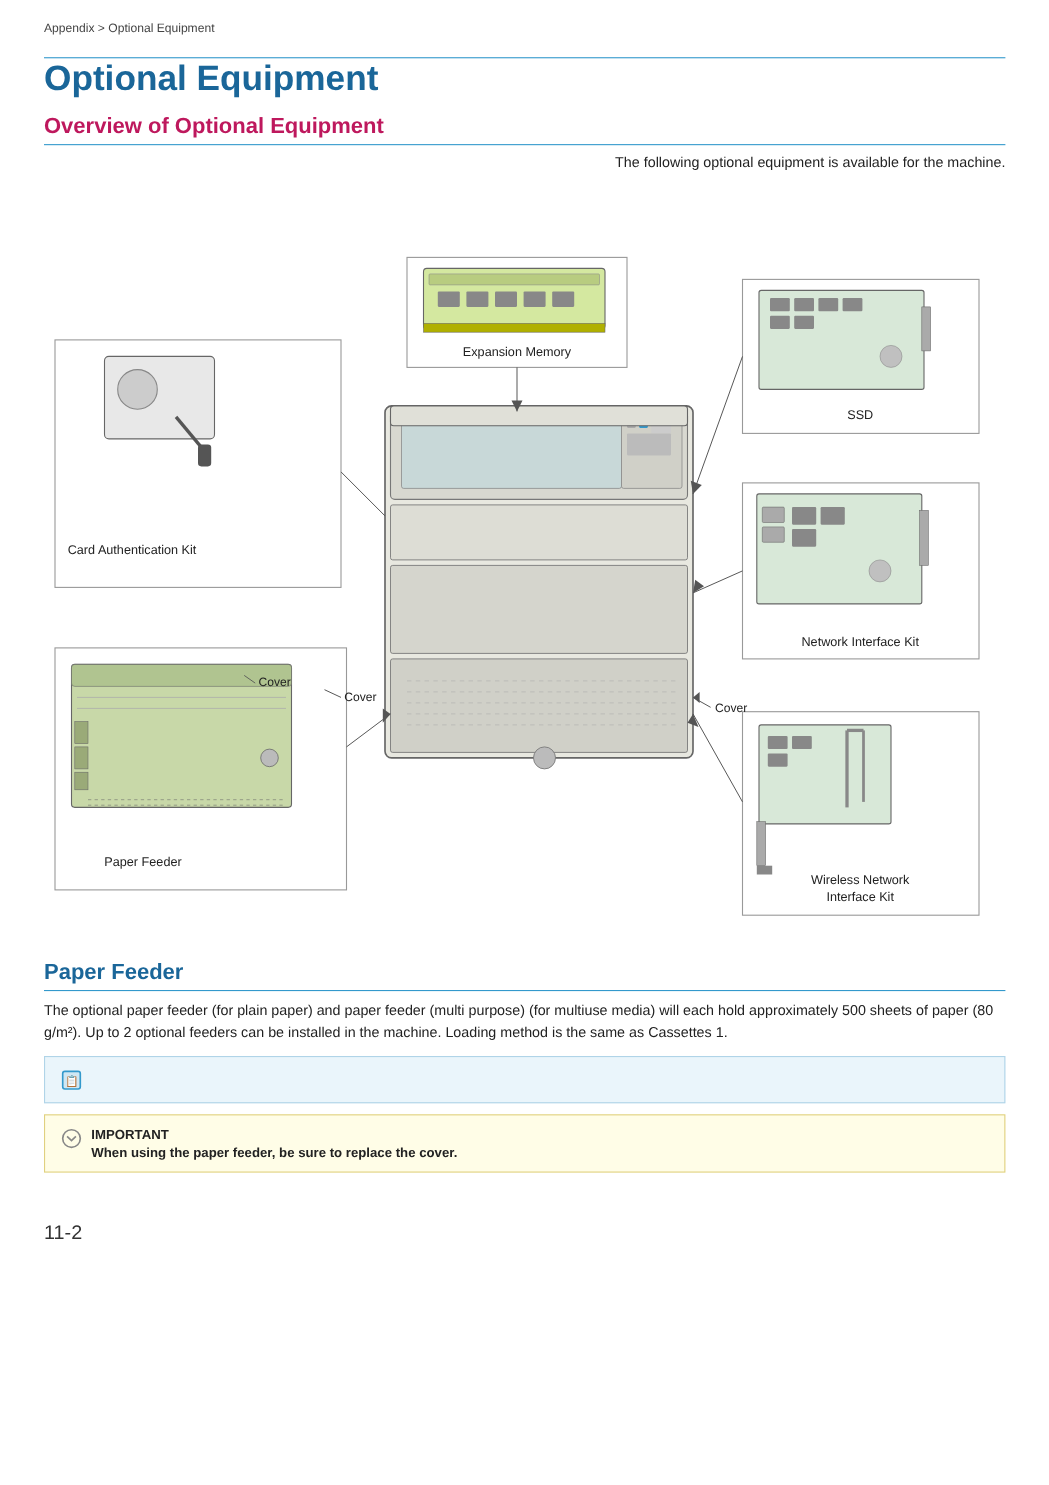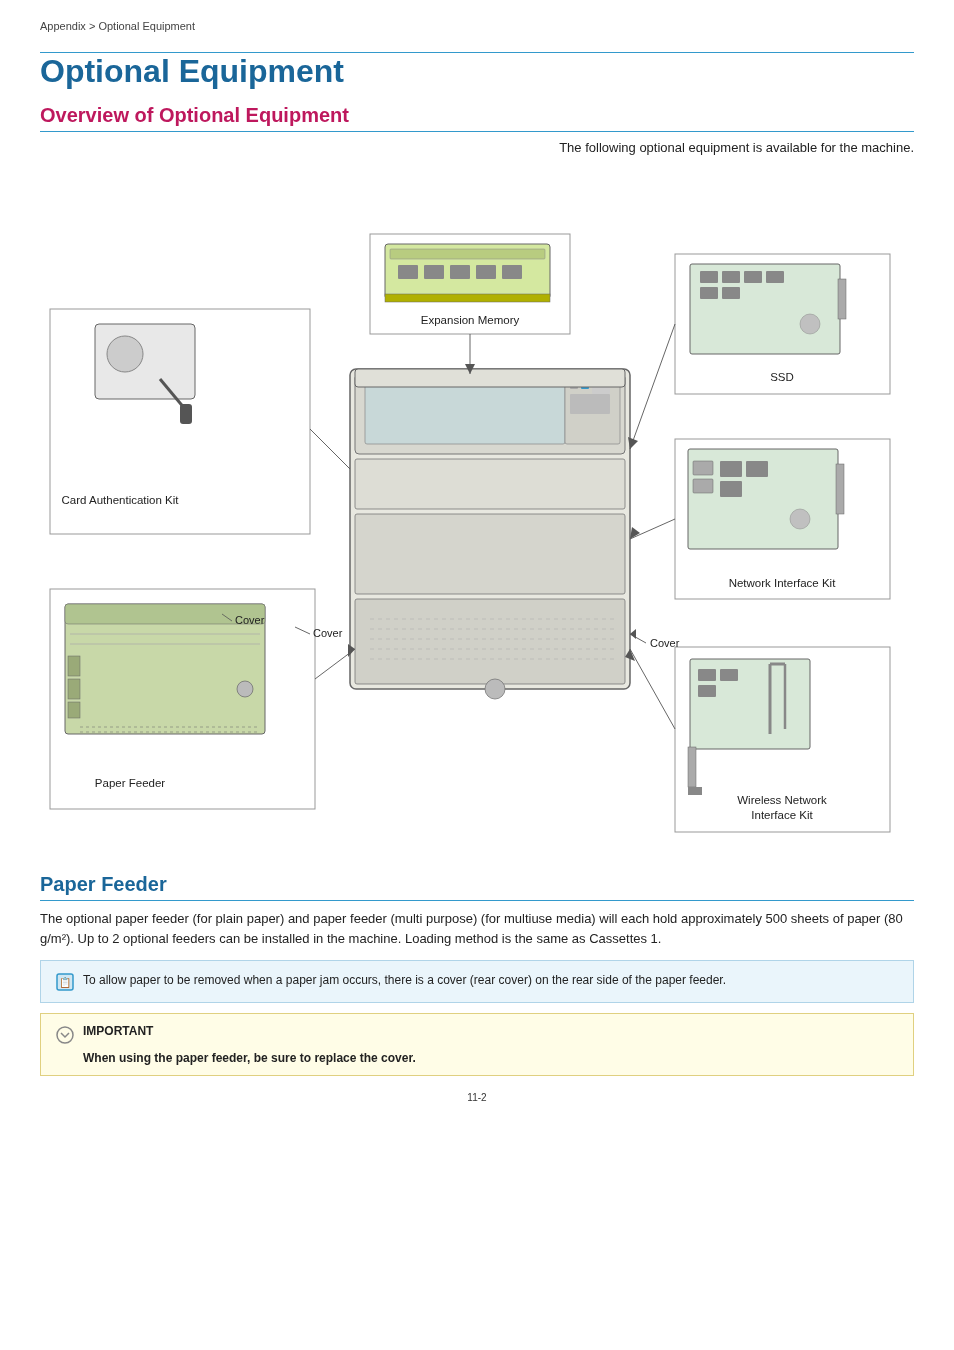--- a/index.html
+++ b/index.html
@@ -105,30 +105,29 @@
     }
     .important-icon {
       width: 20px;
       height: 20px;
       flex-shrink: 0;
       margin-top: 1px;
     }
     .important-heading {
       font-weight: bold;
       font-size: 12px;
-      margin-bottom: 13px;
+      margin-bottom: 3px;
     }
     .important-text {
       font-size: 12px;
       font-weight: bold;
     }
     .page-number {
-      text-align: center;
-      font-size: 10px;
-      margin-top: 16px;
+      font-size: 18px;
+      margin-top: 44px;
       color: #333;
     }
   </style>
 </head>
 <body>
 
 <div class="breadcrumb">Appendix &gt; Optional Equipment</div>
 
 <h1 class="page-title">Optional Equipment</h1>
 
@@ -293,21 +292,20 @@
   <h2 class="paper-feeder-title">Paper Feeder</h2>
   <p class="paper-feeder-desc">The optional paper feeder (for plain paper) and paper feeder (multi purpose) (for multiuse media) will each hold approximately 500 sheets of paper (80 g/m²). Up to 2 optional feeders can be installed in the machine. Loading method is the same as Cassettes 1.</p>
 
   <div class="note-box">
     <svg class="note-icon" viewBox="0 0 20 20" xmlns="http://www.w3.org/2000/svg">
       <rect x="2" y="2" width="16" height="16" rx="2" fill="#3399cc" opacity="0.15"></rect>
       <rect x="2" y="2" width="16" height="16" rx="2" fill="none" stroke="#3399cc" stroke-width="1.5"></rect>
       <text x="4" y="14" font-size="10" fill="#3399cc" font-weight="bold">📋</text>
     </svg>
     <div class="note-content">
-      <div class="note-text">To allow paper to be removed when a paper jam occurs, there is a cover (rear cover) on the rear side of the paper feeder.</div>
     </div>
   </div>
 
   <div class="important-box">
     <svg class="important-icon" viewBox="0 0 20 20" xmlns="http://www.w3.org/2000/svg">
       <circle cx="10" cy="10" r="8" fill="none" stroke="#888" stroke-width="1.5"></circle>
       <polyline points="6,8 10,12 14,8" fill="none" stroke="#888" stroke-width="1.5"></polyline>
     </svg>
     <div>
       <div class="important-heading">IMPORTANT</div>

